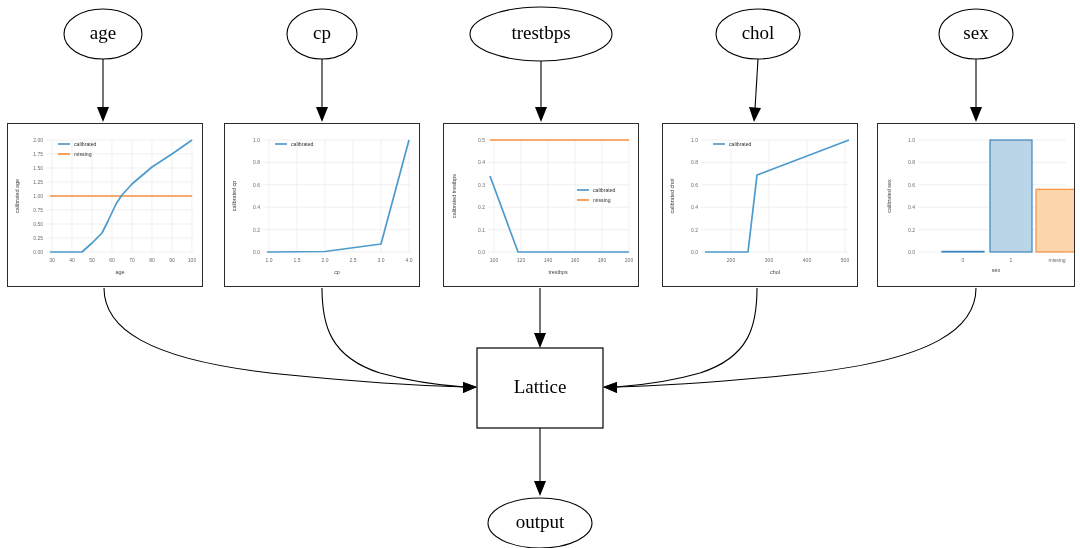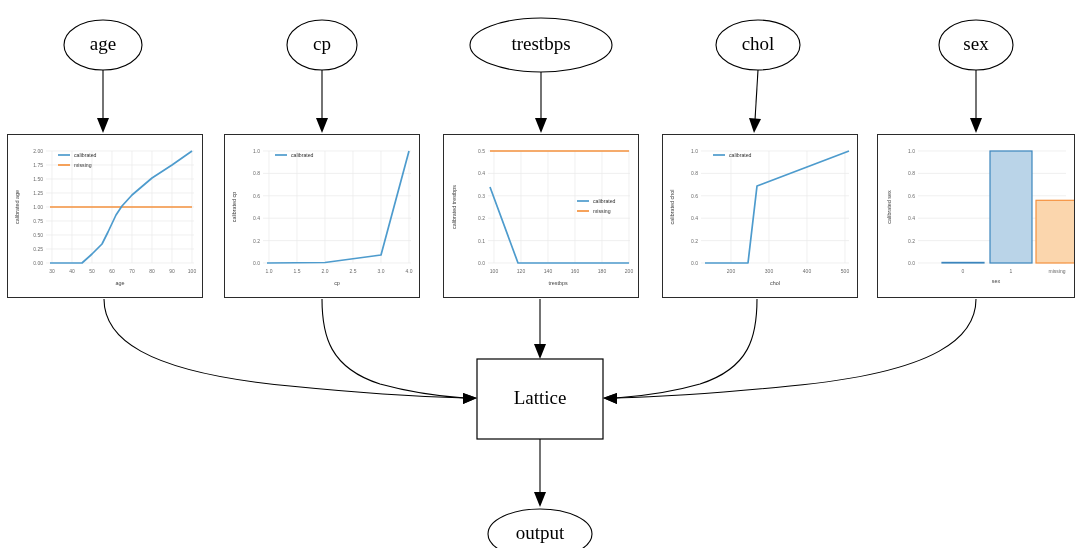--- a/index.html
+++ b/index.html
@@ -1,21 +1,21 @@
 <!DOCTYPE html>
 <html><head>
 <meta charset="utf-8">
 <style>
   html,body{margin:0;padding:0;}
   body{
     width:1080px;height:548px;background:#ffffff;
     font-family:"Liberation Serif", serif;
     position:relative;overflow:hidden;
   }
-  #stage{position:absolute;left:0;top:16px;width:1080px;height:388px;}
+  #stage{position:absolute;left:0;top:5px;width:1080px;height:388px;}
   svg.layer{position:absolute;left:0;top:0;width:1080px;height:548px;overflow:visible;}
   .node-text{font-family:"Liberation Serif", serif;font-size:19px;fill:#000;text-anchor:middle;dominant-baseline:middle;}
   .ellipse-shape{fill:#ffffff;stroke:#000000;stroke-width:1.1;}
   .box-shape{fill:#ffffff;stroke:#000000;stroke-width:1.2;}
   .edge{fill:none;stroke:#000000;stroke-width:1.1;}
   .arrowhead{fill:#000000;stroke:none;}
 
   .panel{
     position:absolute;box-sizing:border-box;
     border:1.3px solid #2b2b2b;background:#ffffff;

